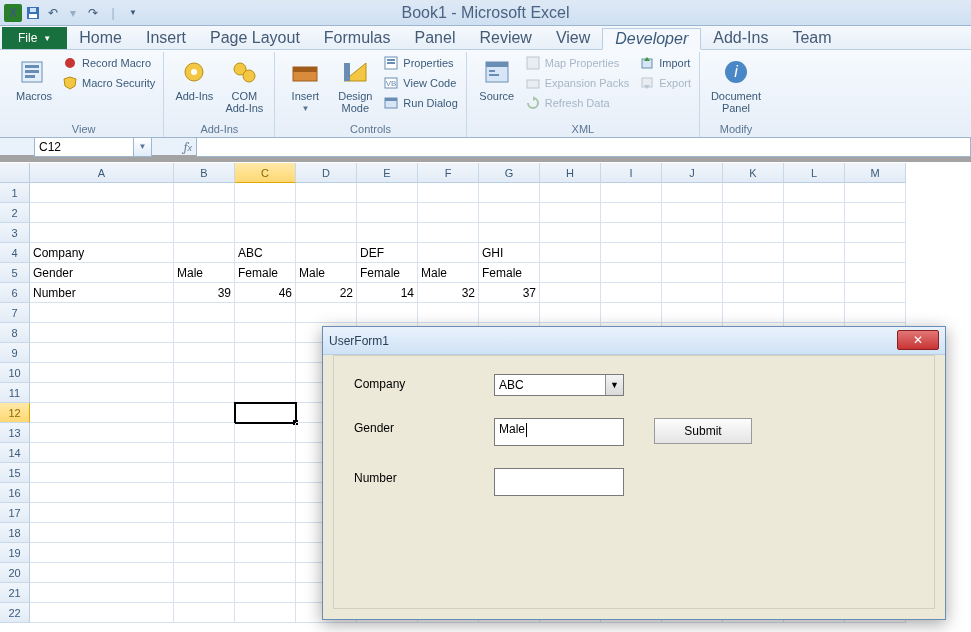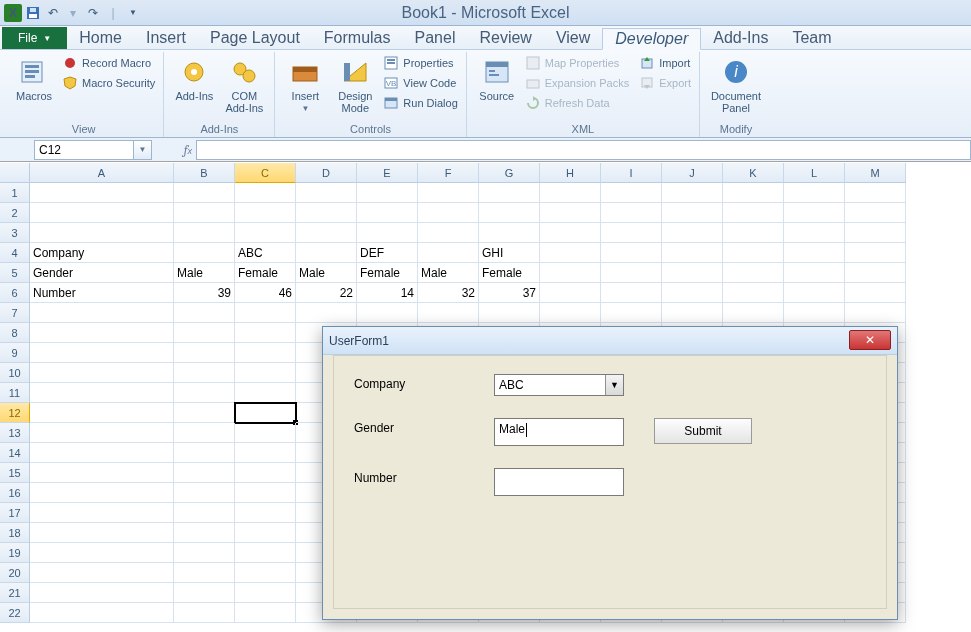--- a/index.html
+++ b/index.html
@@ -27,21 +27,21 @@
   .big-btn { display:flex; flex-direction:column; align-items:center; width:48px; padding:2px 2px; cursor:pointer; }
   .big-btn .icon { width:32px; height:32px; display:flex; align-items:center; justify-content:center; }
   .big-btn .cap { text-align:center; font-size:11px; color:#3b5a7a; line-height:12px; margin-top:2px;}
   .small-list { display:flex; flex-direction:column; gap:2px; }
   .small-item { display:flex; align-items:center; gap:4px; font-size:11px; color:#3b5a7a; white-space:nowrap; cursor:pointer; padding:1px 2px;}
   .small-item.disabled { color:#a7b6c6; }
   .small-item .si { width:16px; height:16px; display:inline-flex; align-items:center; justify-content:center;}
   .drop-caret { font-size:8px; color:#5b7693; margin-top:1px;}
 
   
-  .fx-row { height:24px; border-bottom:1px solid #a3a3a3; display:flex; align-items:center; background:#e9f1fa;}
+  .fx-row { height:24px; border-bottom:7px solid #a3a3a3; display:flex; align-items:center; background:#e9f1fa;}
   .name-box { width:100px; height:20px; margin-left:30px; background:#fff; border:1px solid #9db5cf; display:flex; align-items:center; padding:0 4px; font-size:12px;}
   .name-drop { width:18px; height:20px; display:flex; align-items:center; justify-content:center; border:1px solid #9db5cf; border-left:none; background:linear-gradient(#fff,#e1ecf7); color:#5b7693; font-size:8px;}
   .fx-gap { width:44px; display:flex; align-items:flex-start; justify-content:flex-end; padding-right:4px;}
   .fx-label { font-style:italic; font-family:"Cambria",serif; font-size:13px; color:#6a829c;}
   .formula-input { flex:1; height:20px; background:#fff; border:1px solid #9db5cf; }
 
   
   .grid-area { position:absolute; top:163px; left:0; right:0; bottom:0; overflow:hidden; background:#fff;}
   .corner { position:absolute; top:0; left:0; width:30px; height:20px; background:linear-gradient(#f1f5fb,#e2ecf6); border-right:1px solid #b9cee3; border-bottom:1px solid #b9cee3;}
   .col-headers { position:absolute; top:0; left:30px; right:0; height:20px; display:flex;}
@@ -53,21 +53,21 @@
   .rh.sel { background:linear-gradient(#ffe9a8,#ffd873); border-right:1px solid #e0a800; color:#8b6a00;}
   .cells { position:absolute; top:20px; left:30px; right:0; bottom:0;}
   .row { display:flex; height:20px; }
   .cell { width:61px; height:20px; border-right:1px solid #d7e2ee; border-bottom:1px solid #d7e2ee; padding:0 3px; display:flex; align-items:center; font-size:12px; color:#000; position:relative;}
   .cell.first { width:144px; }
   .cell.r { justify-content:flex-end; }
   .sel-cell { outline:2px solid #000; outline-offset:-1px; }
   .sel-handle { position:absolute; right:-3px; bottom:-3px; width:5px; height:5px; background:#000;}
 
   
-  .userform { position:absolute; left:322px; top:326px; width:576px; height:294px; background:#ece9d8; border:1px solid #6a8db3; box-shadow:0 4px 16px rgba(0,0,0,0.35); }
+  .userform { position:absolute; left:322px; top:326px; width:624px; height:294px; background:#ece9d8; border:1px solid #6a8db3; box-shadow:0 4px 16px rgba(0,0,0,0.35); }
   .uf-title { height:28px; background:linear-gradient(#e9f2fc,#cfe2f6); display:flex; align-items:center; padding:0 6px; border-bottom:1px solid #b9cee3; position:relative;}
   .uf-title .t { font-size:12px; color:#2a3f58;}
   .uf-close { position:absolute; right:6px; top:3px; width:42px; height:20px; background:linear-gradient(#e27676,#c93434); border:1px solid #8a1f1f; border-radius:2px; display:flex; align-items:center; justify-content:center; color:#fff; font-size:12px; cursor:pointer;}
   .uf-body { position:absolute; top:28px; left:10px; right:10px; bottom:10px; background:#ece9d8; border:1px solid #d3cfbe; padding:18px 20px;}
   .uf-row { display:flex; align-items:flex-start; margin-bottom:22px;}
   .uf-lab { width:140px; font-size:12px; color:#000; padding-top:3px;}
   .uf-combo { width:130px; height:22px; background:#fff; border:1px solid #7a7a7a; display:flex; align-items:center; }
   .uf-combo .val { flex:1; padding:0 4px; font-size:12px;}
   .uf-combo .dd { width:18px; height:100%; background:linear-gradient(#f4f4f4,#d9d9d9); border-left:1px solid #909090; display:flex; align-items:center; justify-content:center; font-size:9px;}
   .uf-text { width:130px; height:28px; background:#fff; border:1px solid #7a7a7a; padding:3px 4px; font-size:12px;}

